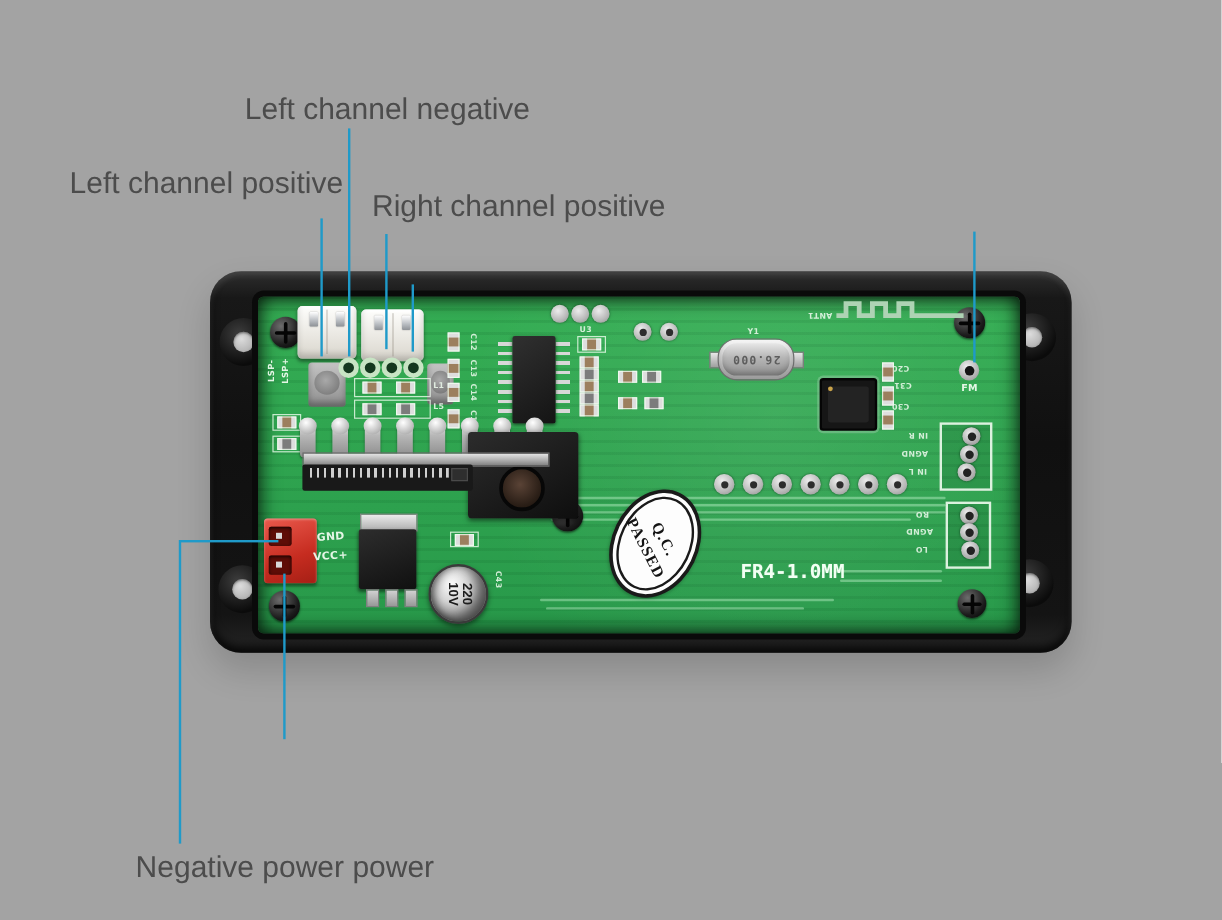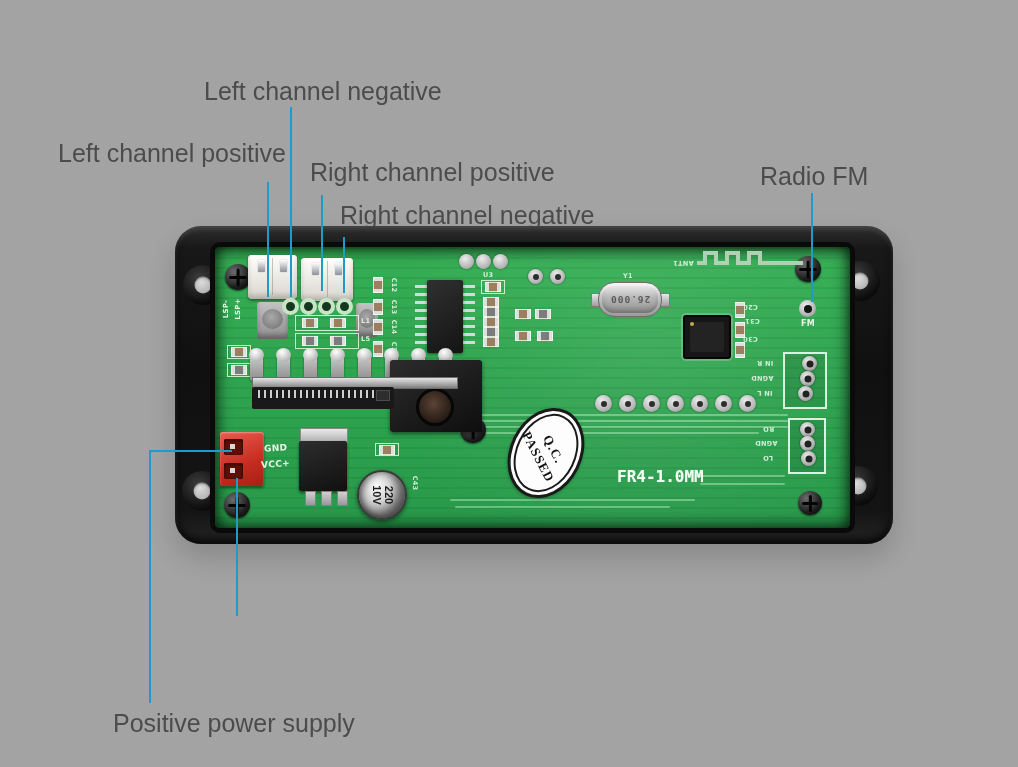--- a/index.html
+++ b/index.html
@@ -147,23 +147,21 @@
   .ant-ref{font-size:6.5px;}
 </style>
 </head>
 <body>
 
 <div class="scene">
 
   <div class="ann" style="left:204px;top:76px;">Left channel negative</div>
   <div class="ann" style="left:58px;top:138px;">Left channel positive</div>
   <div class="ann" style="left:310px;top:157px;">Right channel positive</div>
-  <div class="ann" style="left:340px;top:200px;">Right channel negative</div>
-  <div class="ann" style="left:760px;top:161px;">Radio FM</div>
-  <div class="ann" style="left:113px;top:708px;">Positive power supply</div>
+  <div class="ann" style="left:113px;top:708px;">Negative power power</div>
 
   <div class="leader v" style="left:290px;top:107px;height:190px;"></div>
   <div class="leader v" style="left:267px;top:182px;height:115px;"></div>
   <div class="leader v" style="left:321px;top:195px;height:96px;"></div>
   <div class="leader v" style="left:343px;top:237px;height:56px;"></div>
   <div class="leader v" style="left:811px;top:193px;height:109px;"></div>
   <div class="leader v" style="left:236px;top:478px;height:138px;"></div>
   <div class="leader h" style="left:150px;top:450px;width:82px;"></div>
   <div class="leader v" style="left:149px;top:450px;height:253px;"></div>
 

